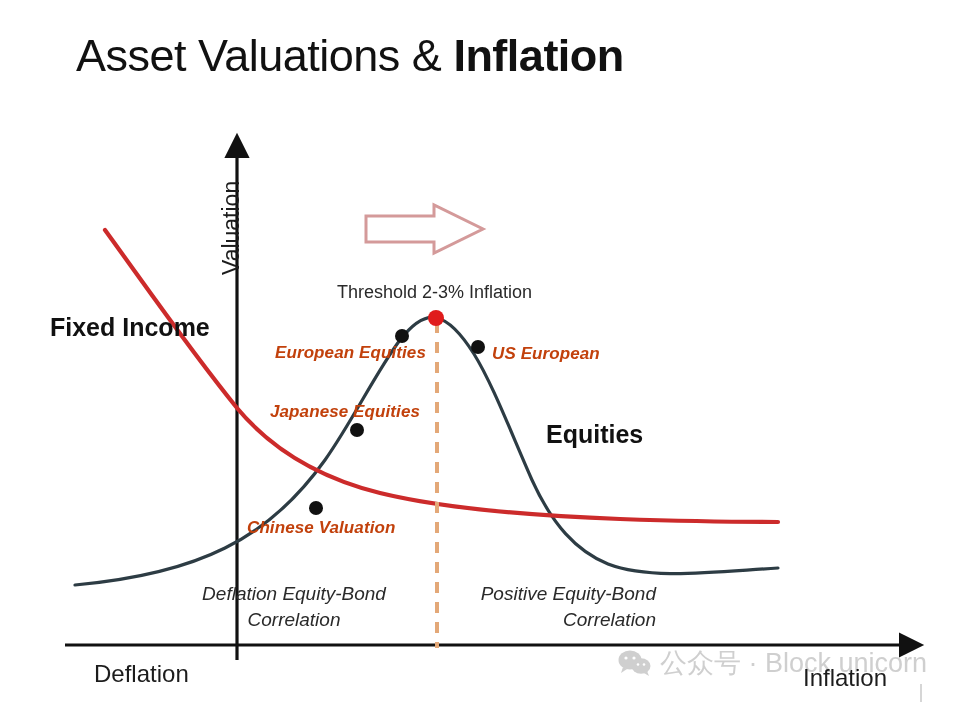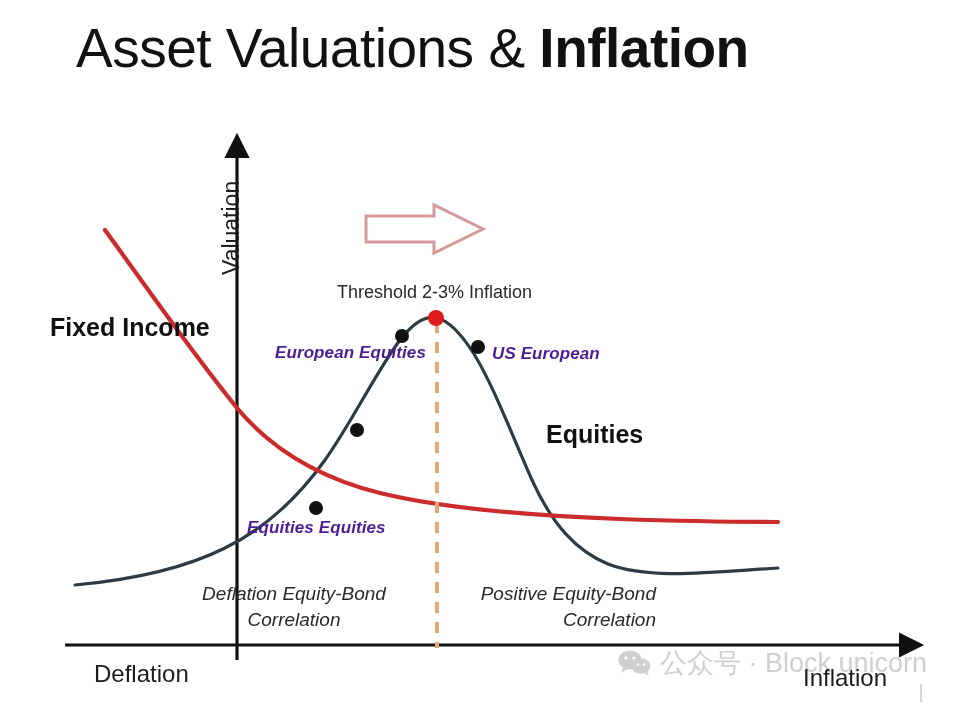--- a/index.html
+++ b/index.html
@@ -13,22 +13,22 @@
     height: 707px;
     background: #ffffff;
     overflow: hidden;
     font-family: "Liberation Sans", sans-serif;
   }
 
   
   #title {
     position: absolute;
     left: 76px;
-    top: 16px;
-    font-size: 55px;
+    top: 24px;
+    font-size: 45px;
     line-height: 64px;
     letter-spacing: -0.5px;
     color: #111111;
     white-space: nowrap;
     font-weight: 400;
   }
   #title .bold { font-weight: 700; }
 
   
   #chart-svg {
@@ -57,21 +57,21 @@
   }
   .curve-name {
     font-size: 25px;
     font-weight: 700;
     color: #111111;
   }
   .equity-name {
     font-size: 17px;
     font-weight: 700;
     font-style: italic;
-    color: #4c1d95;
+    color: #c2410c;
     letter-spacing: 0.1px;
     text-align: right;
   }
   .annot-italic {
     font-size: 18px;
     color: #2a2a2a;
   }
   .correlation {
     font-size: 19px;
     font-style: italic;
@@ -155,21 +155,22 @@
 
   <div class="lbl" id="y-axis-label" style="left:218px; top:275px;">Valuation</div>
 
   <div class="lbl curve-name" style="left:546px; top:420px;">Equities</div>
   <div class="lbl curve-name" style="left:50px; top:313px;">Fixed Income</div>
 
   <div class="lbl annot-italic" style="left:337px; top:282px;">Threshold 2-3% Inflation</div>
 
   <div class="lbl equity-name" style="left:275px; top:343px;">European Equities</div>
   <div class="lbl equity-name" style="left:492px; top:344px;">US European</div>
-  <div class="lbl equity-name" style="left:247px; top:518px;">Equities Equities</div>
+  <div class="lbl equity-name" style="left:270px; top:402px;">Japanese Equities</div>
+  <div class="lbl equity-name" style="left:247px; top:518px;">Chinese Valuation</div>
 
   <div class="correlation" style="position:absolute; left:198px; top:581px; width:192px;">Deflation Equity-Bond
 Correlation</div>
   <div class="correlation" style="position:absolute; left:464px; top:581px; width:192px;text-align:right;">Positive Equity-Bond
 Correlation</div>
 
   <div class="lbl axis-label" style="left:94px; top:660px;">Deflation</div>
   <div class="lbl axis-label" style="left:803px; top:664px; color:#1c1c1c; z-index:5;">Inflation</div>
 
   <div id="watermark">

